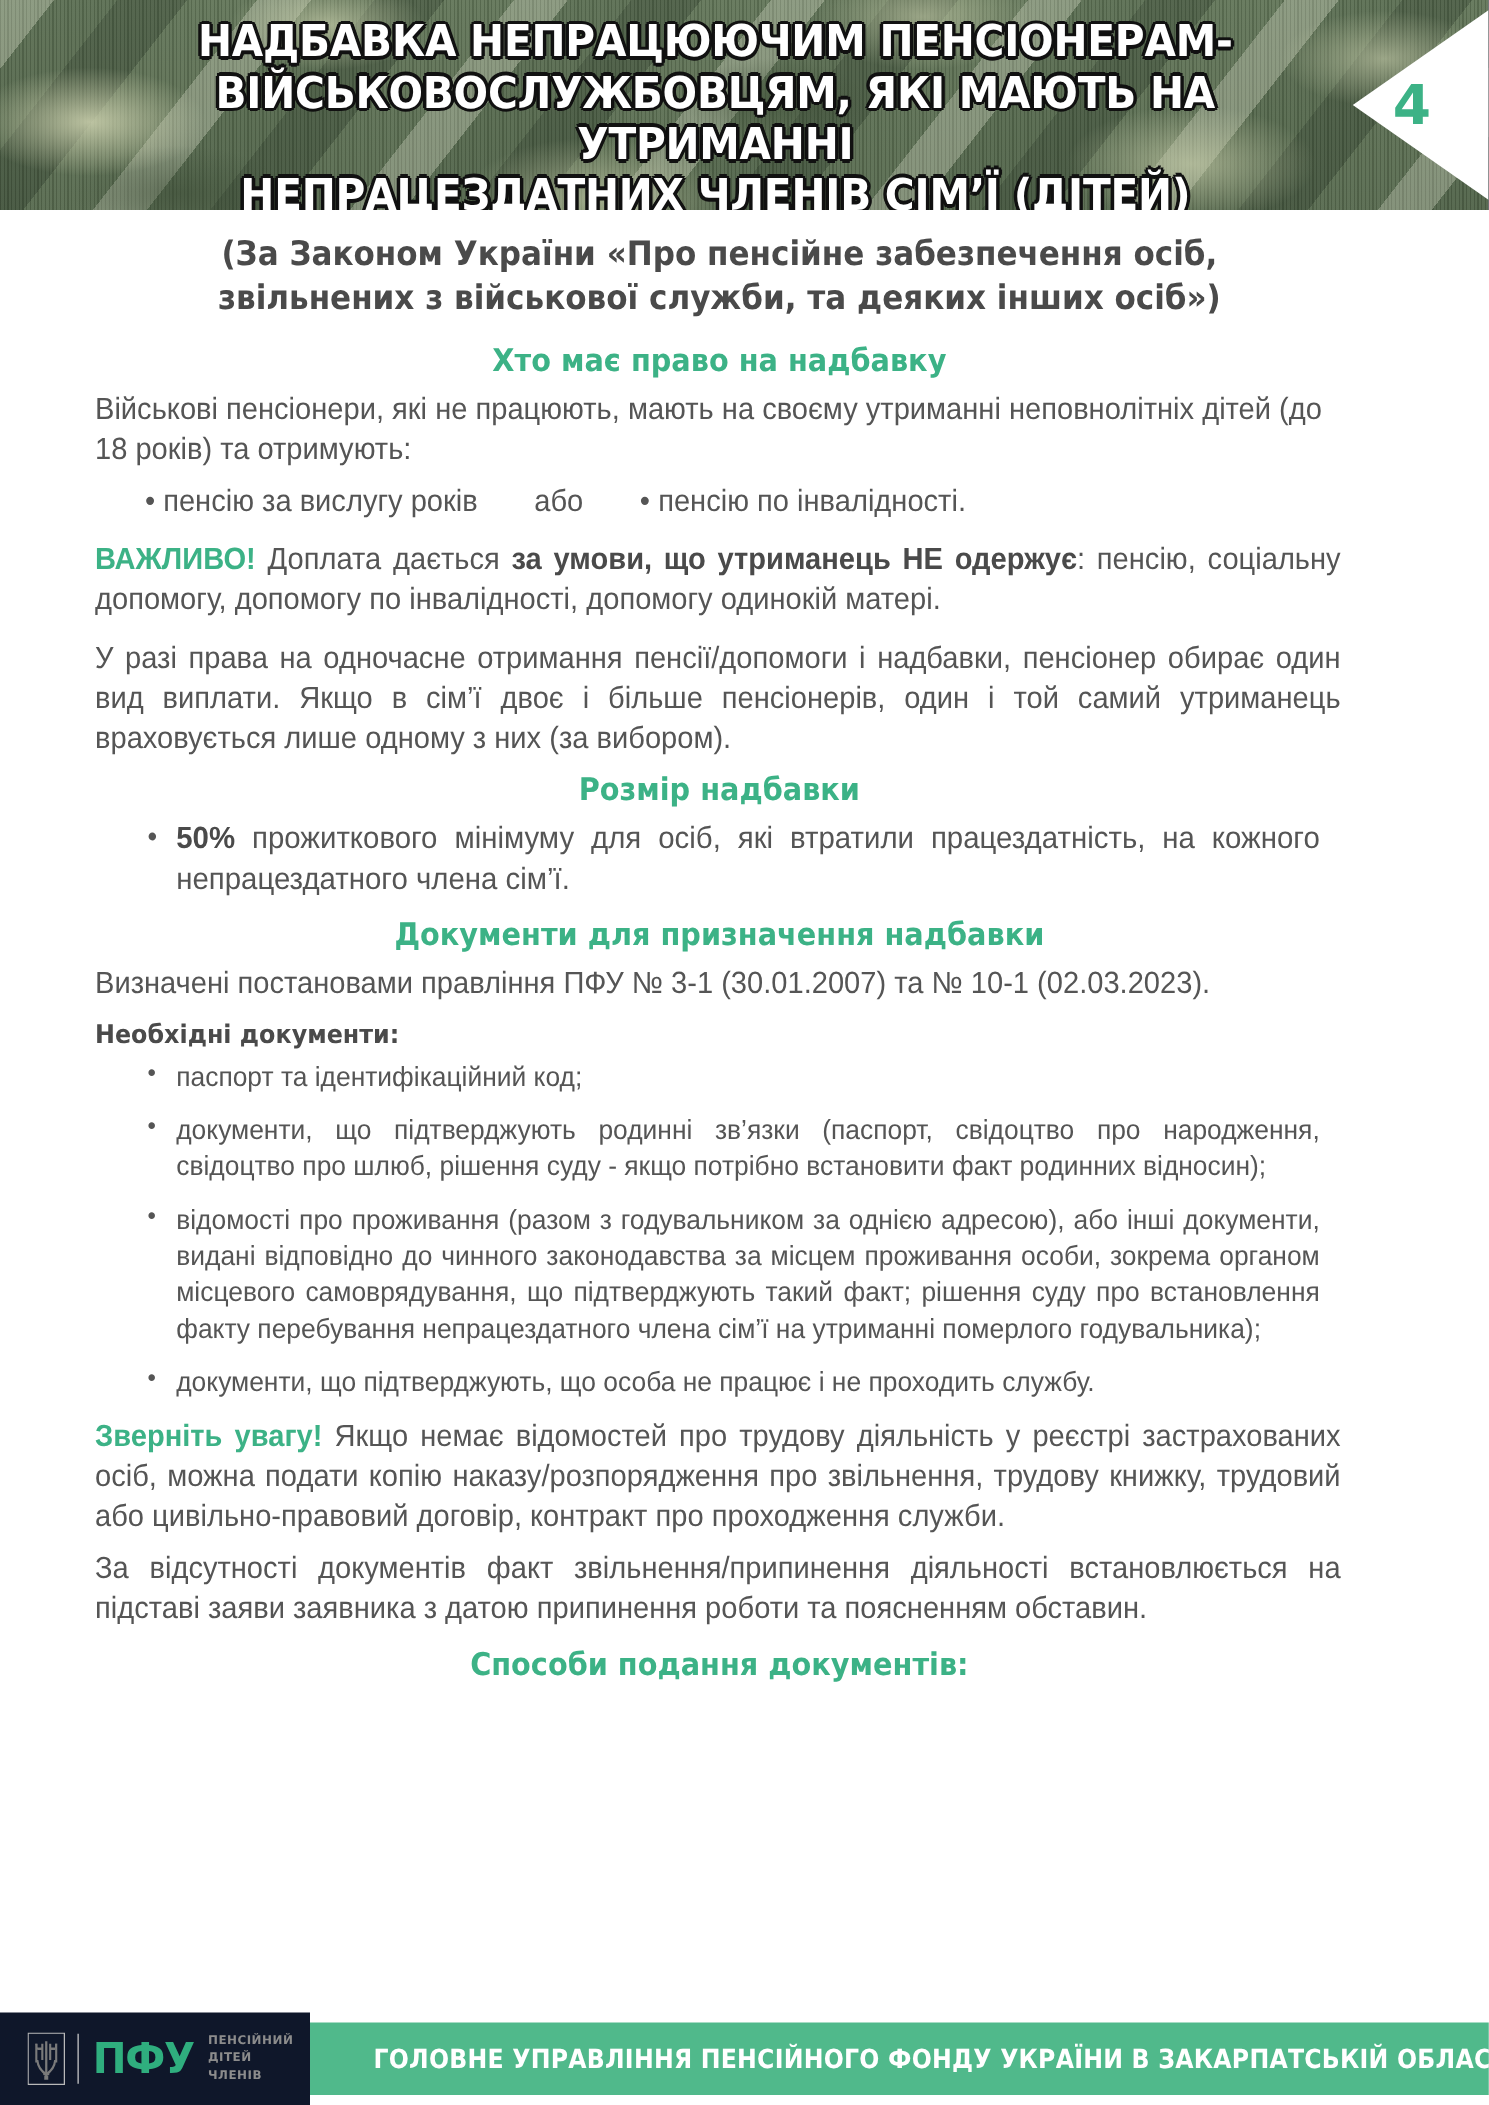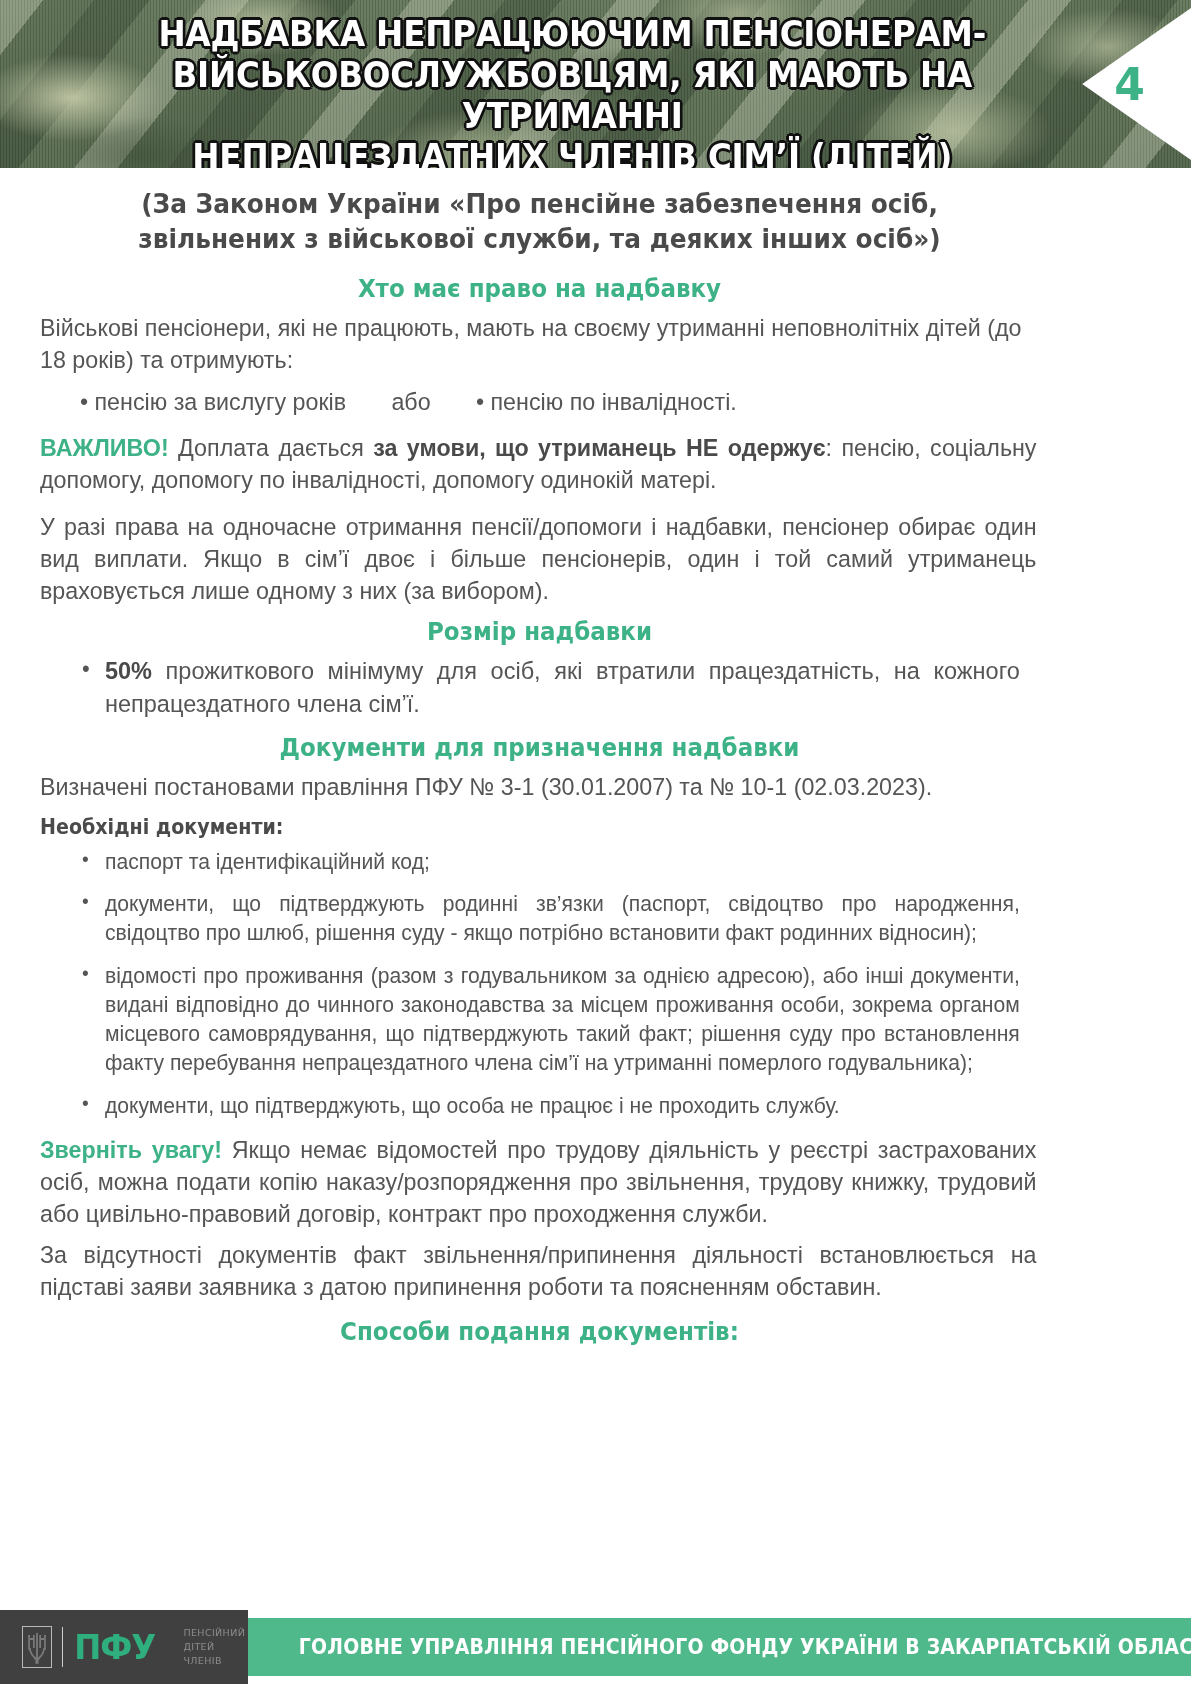--- a/index.html
+++ b/index.html
@@ -84,20 +84,21 @@
     font-weight: bold;
     font-size: 44px;
     color: #3cb286;
     letter-spacing: 1px;
   }
 
   
   .content {
     padding: 18px 40px 0 40px;
     width: 1079px;
+    margin-left: 36px;
   }
   .law-subtitle {
     text-align: center;
     font-family: "DejaVu Sans", sans-serif;
     font-weight: bold;
     font-size: 27px;
     line-height: 1.30;
     color: #4a4a4a;
     transform: scaleX(0.92);
     margin: 0 0 18px 0;
@@ -183,21 +184,21 @@
     height: 74px;
     display: flex;
     align-items: center;
   }
   .logo-wrap {
     display: flex;
     align-items: center;
     padding-left: 22px;
     width: 248px;
     height: 74px;
-    background: #404040;
+    background: #0f172a;
     flex: none;
   }
   .trident {
     width: 30px;
     height: 42px;
     flex: none;
   }
   .logo-divider {
     width: 1px;
     height: 40px;
@@ -209,24 +210,24 @@
     font-family: "DejaVu Sans", sans-serif;
     font-weight: bold;
     font-size: 34px;
     line-height: 1;
     color: #2fae7e;
     letter-spacing: -1px;
     transform: scaleX(0.95);
     flex: none;
   }
   .pfu-sub {
-    margin-left: 26px;
+    margin-left: 9px;
     font-family: "DejaVu Sans", sans-serif;
     font-size: 9.5px;
-    font-weight: normal;
+    font-weight: bold;
     line-height: 1.45;
     color: #8c8c8c;
     letter-spacing: 0.4px;
     flex: none;
   }
   .footer-banner {
     flex: 1;
     height: 58px;
     margin: 0;
     background: #50b98b;

